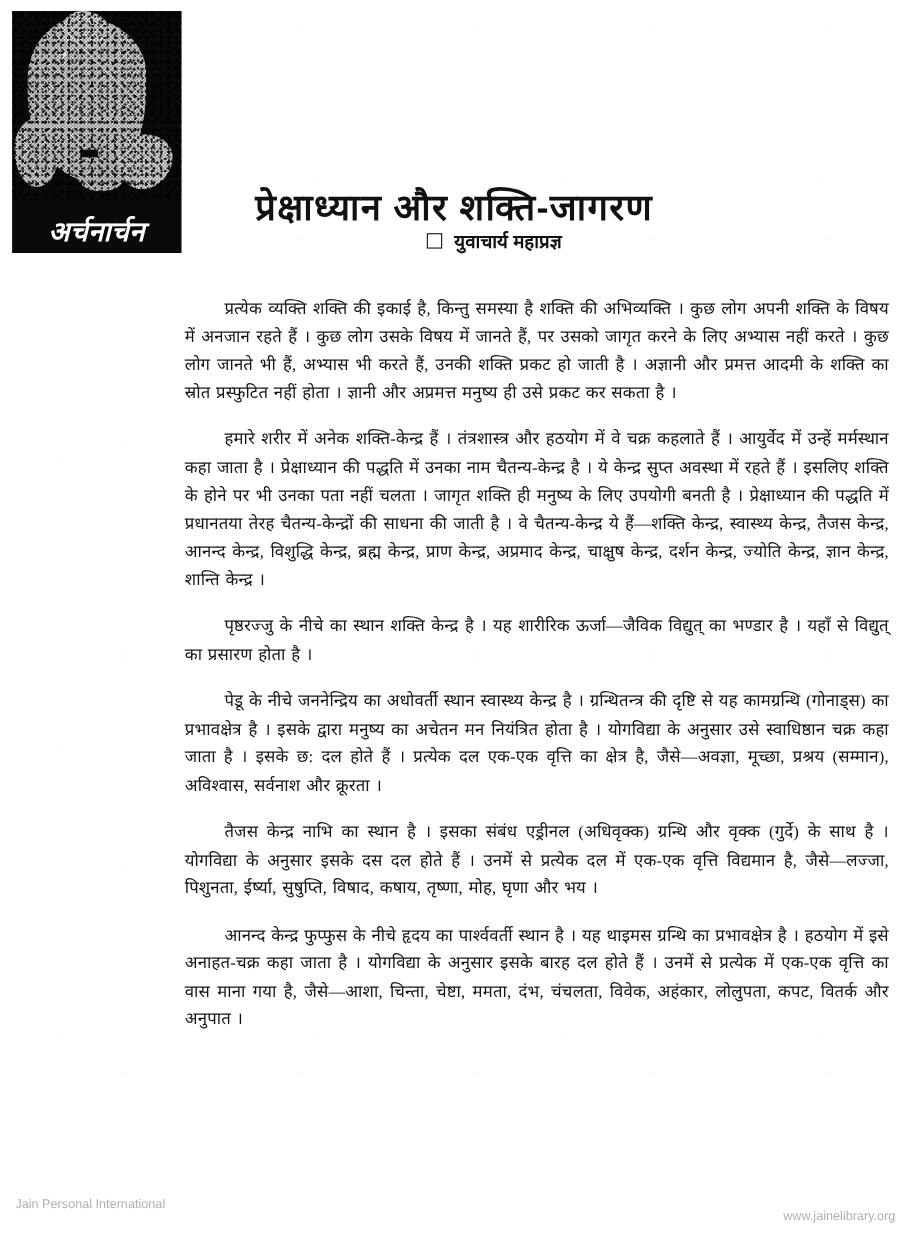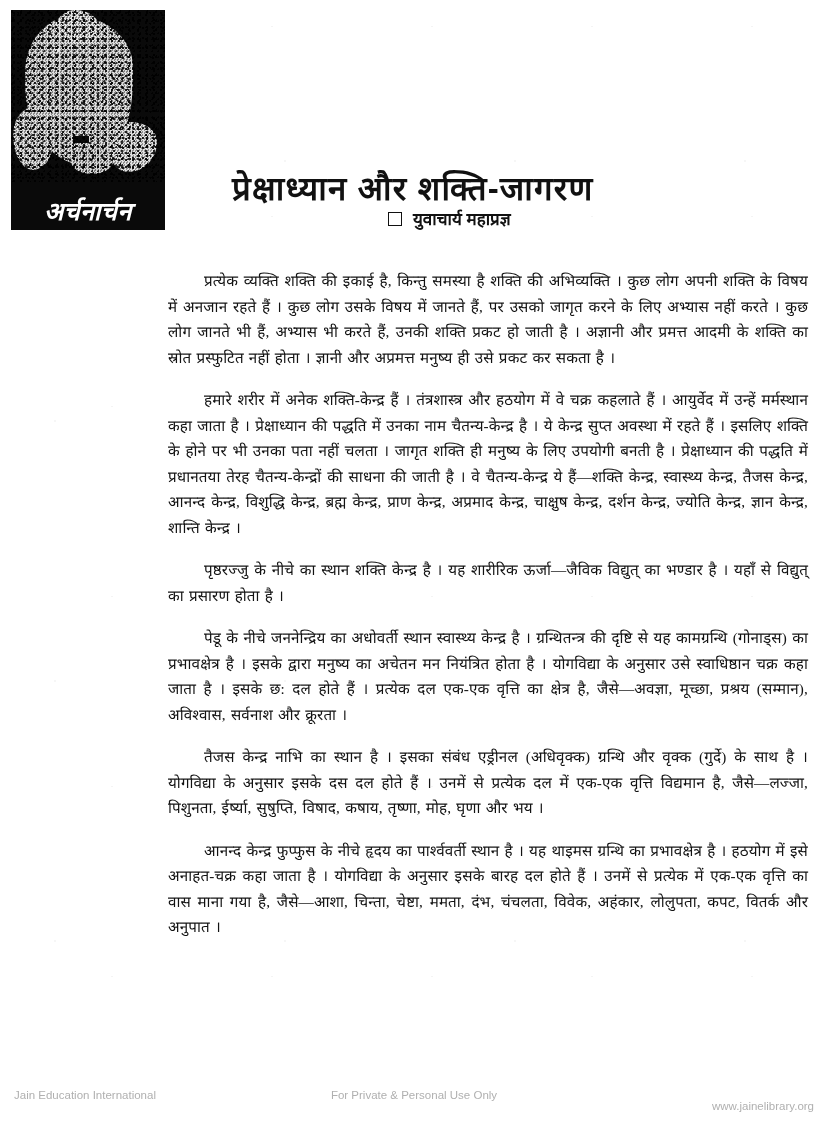--- a/index.html
+++ b/index.html
@@ -214,16 +214,15 @@
   <p>हमारे शरीर में अनेक शक्ति-केन्द्र हैं । तंत्रशास्त्र और हठयोग में वे चक्र कहलाते हैं । आयुर्वेद में उन्हें मर्मस्थान कहा जाता है । प्रेक्षाध्यान की पद्धति में उनका नाम चैतन्य-केन्द्र है । ये केन्द्र सुप्त अवस्था में रहते हैं । इसलिए शक्ति के होने पर भी उनका पता नहीं चलता । जागृत शक्ति ही मनुष्य के लिए उपयोगी बनती है । प्रेक्षाध्यान की पद्धति में प्रधानतया तेरह चैतन्य-केन्द्रों की साधना की जाती है । वे चैतन्य-केन्द्र ये हैं—शक्ति केन्द्र, स्वास्थ्य केन्द्र, तैजस केन्द्र, आनन्द केन्द्र, विशुद्धि केन्द्र, ब्रह्म केन्द्र, प्राण केन्द्र, अप्रमाद केन्द्र, चाक्षुष केन्द्र, दर्शन केन्द्र, ज्योति केन्द्र, ज्ञान केन्द्र, शान्ति केन्द्र ।</p>
   <p>पृष्ठरज्जु के नीचे का स्थान शक्ति केन्द्र है । यह शारीरिक ऊर्जा—जैविक विद्युत् का भण्डार है । यहाँ से विद्युत् का प्रसारण होता है ।</p>
   <p>पेडू के नीचे जननेन्द्रिय का अधोवर्ती स्थान स्वास्थ्य केन्द्र है । ग्रन्थितन्त्र की दृष्टि से यह कामग्रन्थि (गोनाड्स) का प्रभावक्षेत्र है । इसके द्वारा मनुष्य का अचेतन मन नियंत्रित होता है । योगविद्या के अनुसार उसे स्वाधिष्ठान चक्र कहा जाता है । इसके छ: दल होते हैं । प्रत्येक दल एक-एक वृत्ति का क्षेत्र है, जैसे—अवज्ञा, मूच्छा, प्रश्रय (सम्मान), अविश्वास, सर्वनाश और क्रूरता ।</p>
   <p>तैजस केन्द्र नाभि का स्थान है । इसका संबंध एड्रीनल (अधिवृक्क) ग्रन्थि और वृक्क (गुर्दे) के साथ है । योगविद्या के अनुसार इसके दस दल होते हैं । उनमें से प्रत्येक दल में एक-एक वृत्ति विद्यमान है, जैसे—लज्जा, पिशुनता, ईर्ष्या, सुषुप्ति, विषाद, कषाय, तृष्णा, मोह, घृणा और भय ।</p>
   <p>आनन्द केन्द्र फुप्फुस के नीचे हृदय का पार्श्ववर्ती स्थान है । यह थाइमस ग्रन्थि का प्रभावक्षेत्र है । हठयोग में इसे अनाहत-चक्र कहा जाता है । योगविद्या के अनुसार इसके बारह दल होते हैं । उनमें से प्रत्येक में एक-एक वृत्ति का वास माना गया है, जैसे—आशा, चिन्ता, चेष्टा, ममता, दंभ, चंचलता, विवेक, अहंकार, लोलुपता, कपट, वितर्क और अनुपात ।</p>
 </div>
 
 <div id="page-speckle"></div>
 
 <div id="footer">
-  <span class="fl">Jain Education International</span>
-  <span class="fc">For Private &amp; Personal Use Only</span>
+  <span class="fl">Jain Personal International</span>
   <span class="fr">www.jainelibrary.org</span>
 </div>
 
 </body></html>

